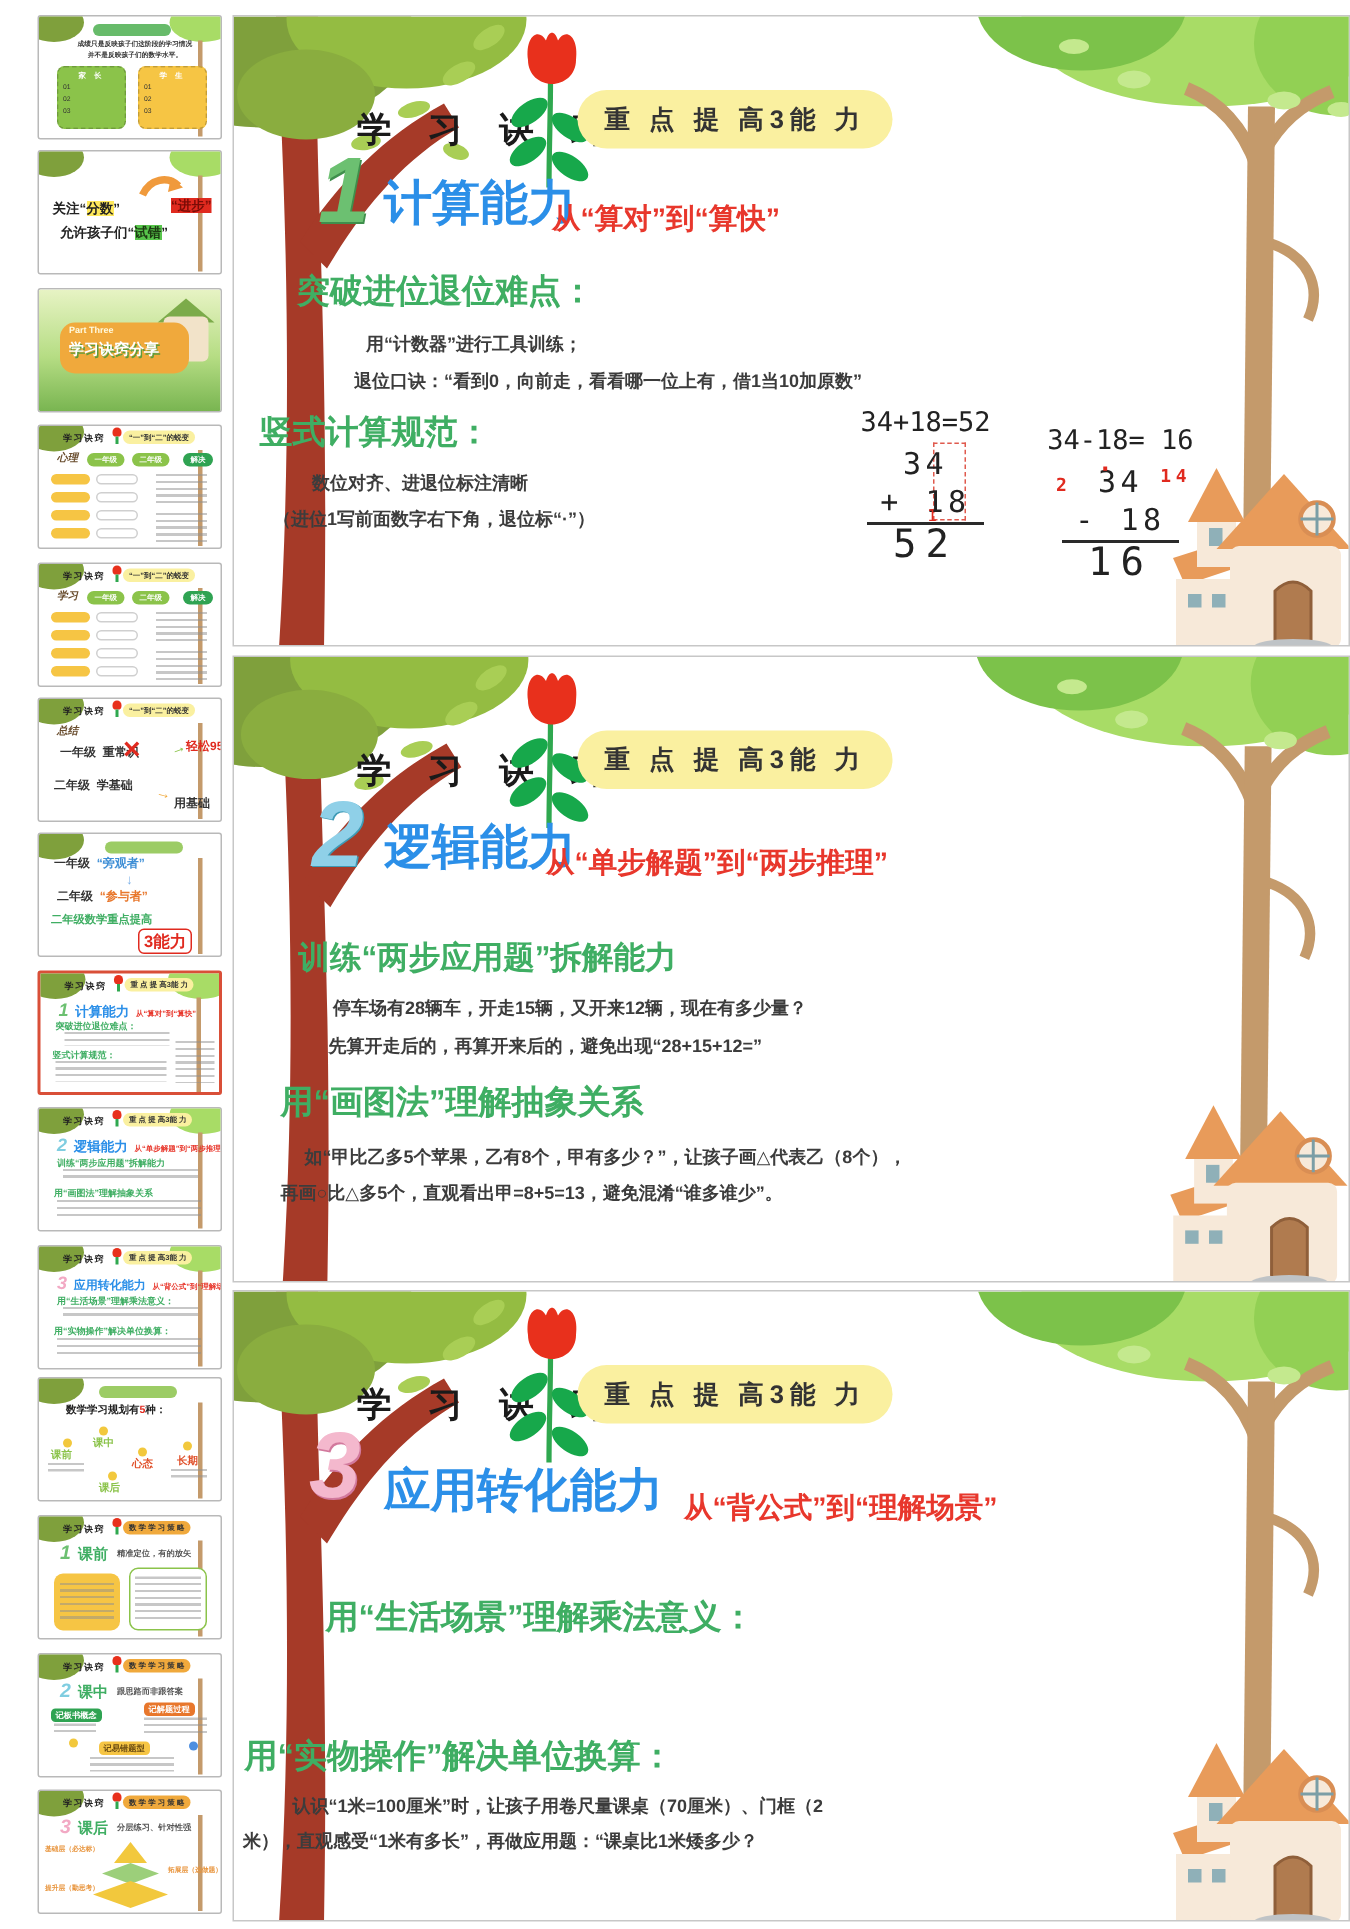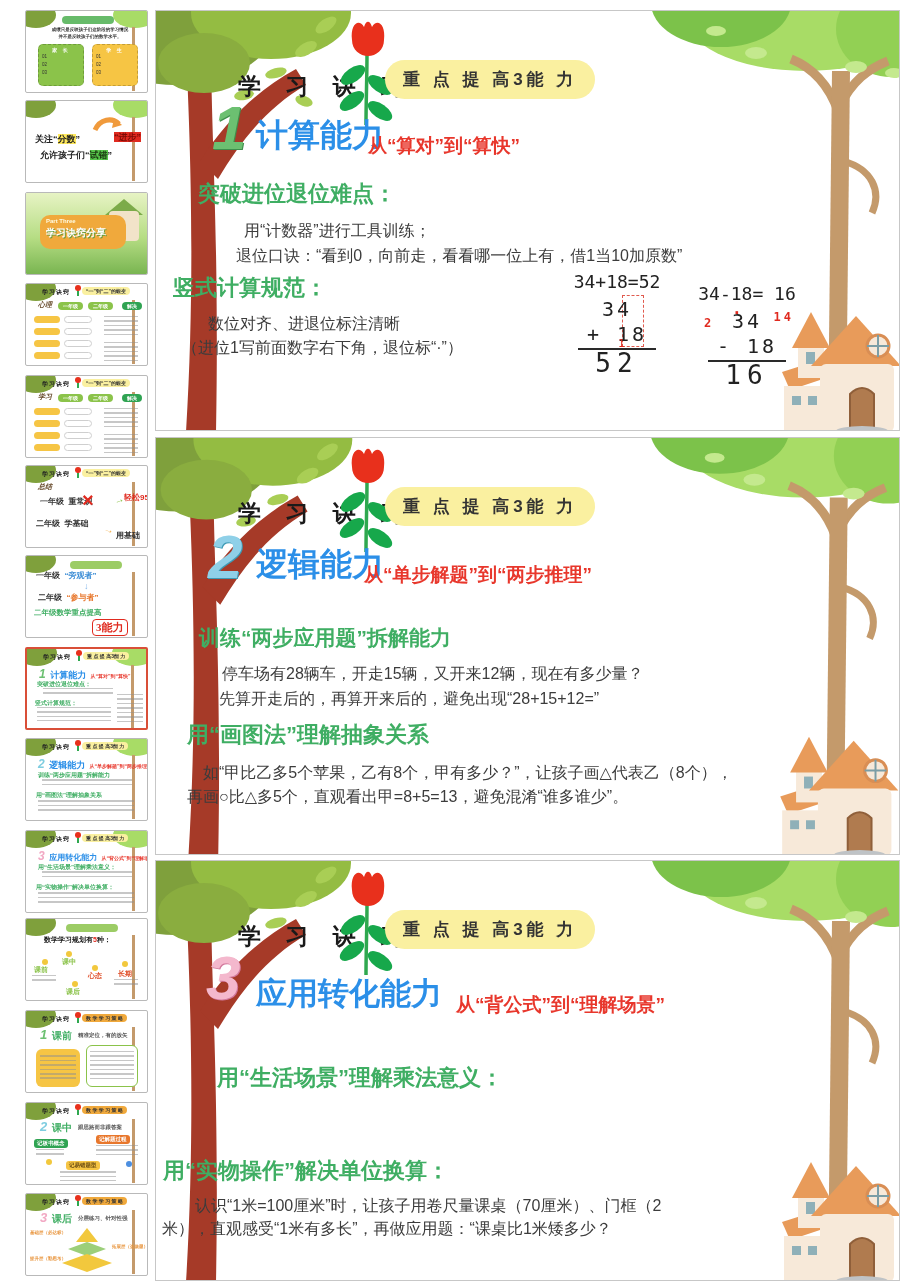--- a/index.html
+++ b/index.html
@@ -71,21 +71,21 @@
   .t6-arrow.g { color:#8bc34a; transform:rotate(-20deg); }
   .t6-arrow.o { color:#f0a93c; transform:rotate(15deg); }
 
   
   .t7-row   { position:absolute; font-size:8px; font-weight:bold; color:#333; white-space:nowrap; }
   .t7-role-b{ color:#3f8fd6; }
   .t7-role-o{ color:#e8772c; }
   .t7-arrow { position:absolute; color:#7fb3e8; font-size:9px; font-weight:bold; }
   .t7-line  { position:absolute; font-size:7.5px; font-weight:bold; color:#3fae63; white-space:nowrap; }
   .t7-badge { position:absolute; font-size:11px; font-weight:bold; color:#e02a1f; border:1.5px solid #e02a1f;
-              border-radius:4px; padding:0 3px; background:#fff;font-family:Liberation Serif, serif; }
+              border-radius:4px; padding:0 3px; background:#fff; }
 
   
   .m-trow  { position:absolute; left:12px; top:15px; white-space:nowrap; }
   .m-num   { font-size:12px; font-weight:bold; font-style:italic; }
   .m-num.c1{ color:#6cc071; } .m-num.c2{ color:#7fcde0; } .m-num.c3{ color:#f2a9c4; }
   .m-title { font-size:9px; font-weight:bold; color:#2b8fe8; }
   .m-sub   { font-size:5px; font-weight:bold; color:#e8372c; }
   .m-h     { position:absolute; font-size:6px; font-weight:bold; color:#3fae63; white-space:nowrap; }
   .m-lines { position:absolute; }
 
@@ -115,21 +115,21 @@
   .tulip { position:absolute; }
   .badge { position:absolute; background:#faf0a0; border-radius:20px; padding:8px 18px; font-size:17px;
            letter-spacing:4px; font-weight:bold; color:#333; white-space:nowrap; }
   .bignum { position:absolute; font-size:62px; font-weight:bold; font-style:italic; line-height:1; }
   .bignum.n1 { color:#6cc071; text-shadow:1px 1px 0 #3f8f4c; }
   .bignum.n2 { color:#8fd0e8; text-shadow:1px 1px 0 #3e9ab5; }
   .bignum.n3 { color:#f4b8cd; text-shadow:1px 1px 0 #d2799d; }
   .s-title { position:absolute; font-size:32px; font-weight:bold; color:#2b8fe8; white-space:nowrap; }
   .s-sub   { position:absolute; font-size:19px; font-weight:bold; color:#e8372c; white-space:nowrap; }
   .g-head  { position:absolute; font-size:22px; font-weight:bold; color:#3fae63; white-space:nowrap; }
-  .b-line  { position:absolute; font-size:16px; font-weight:normal; color:#3c3c3c; white-space:nowrap; }
+  .b-line  { position:absolute; font-size:12px; font-weight:bold; color:#3c3c3c; white-space:nowrap; }
 
   
   .vm { position:absolute; font-family:"DejaVu Sans Mono","Liberation Mono",monospace; color:#222; text-align:center; }
   .vm .eq  { font-size:18px; white-space:nowrap; margin-bottom:5px; }
   .vm .col { width:78px; margin:0 auto; position:relative; }
   .vm .row { font-size:20px; line-height:25px; position:relative; letter-spacing:3px; }
   .vm .oprow { border-bottom:2px solid #2a2a2a; padding-bottom:1px; }
   .vm .res { font-size:26px; line-height:26px; letter-spacing:6px; }
   .vm .dash-box { position:absolute; border:1.5px dashed #e05a4e; width:22px; height:52px; left:44px; top:-2px; }
   .vm .carry { position:absolute; color:#e02a1f; font-size:11px; left:40px; top:40px; }

